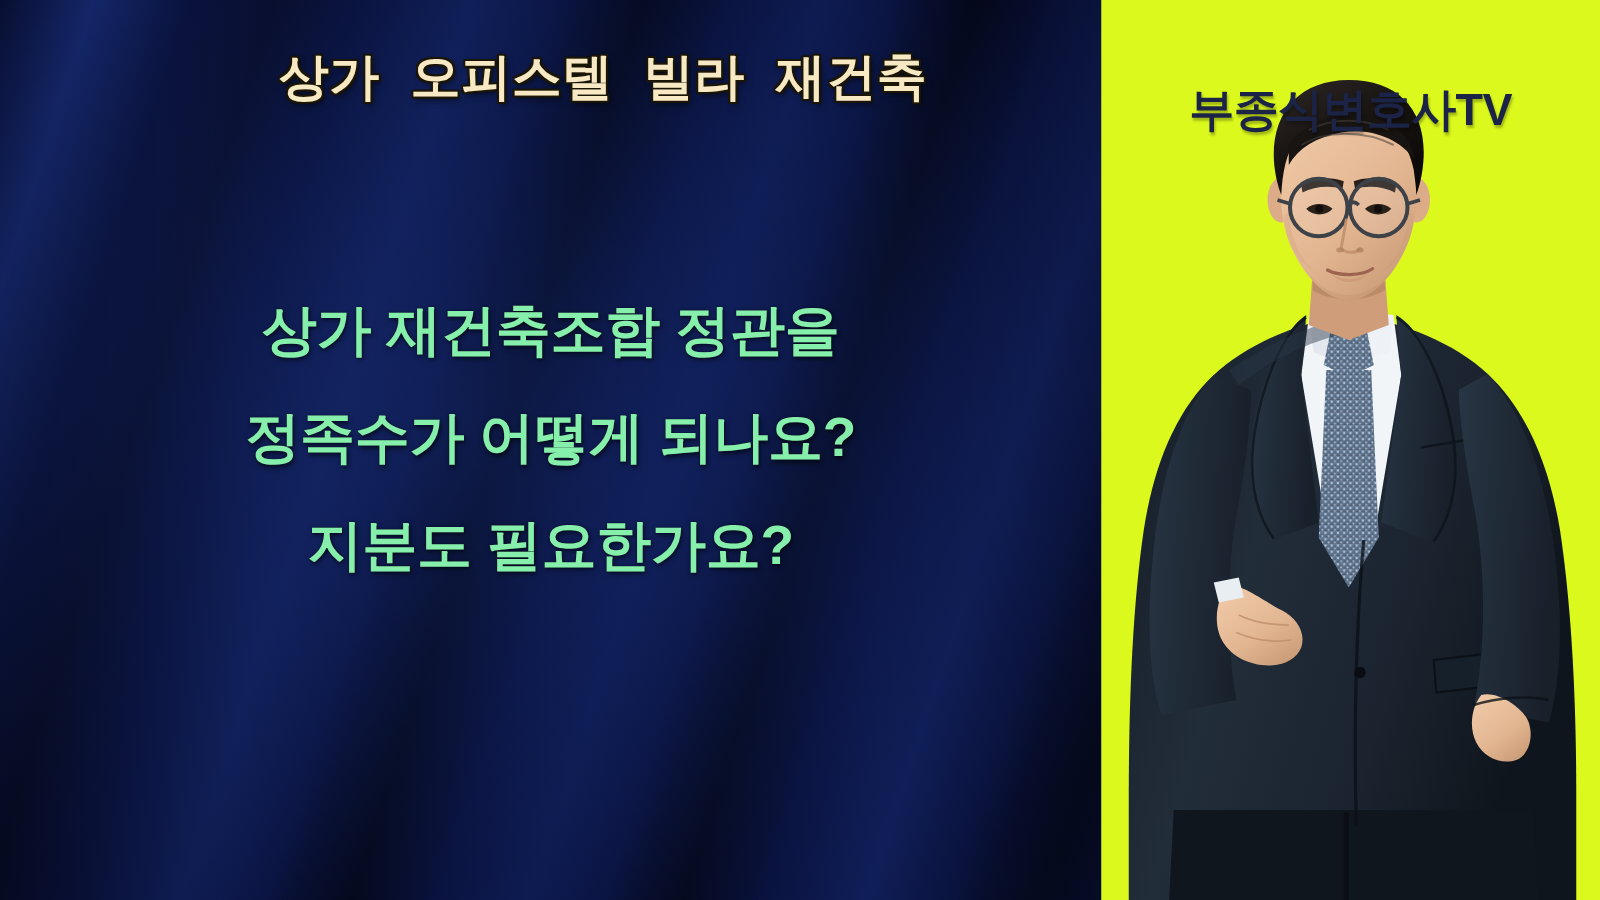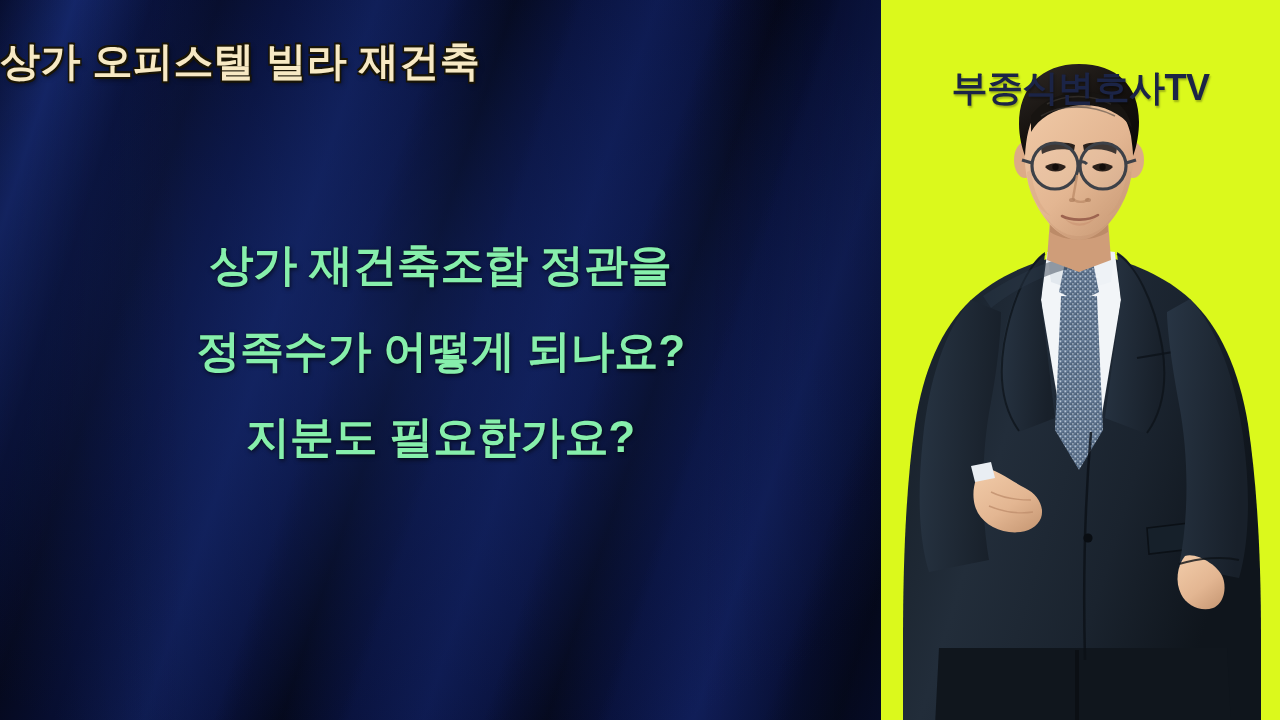--- a/index.html
+++ b/index.html
@@ -42,22 +42,23 @@
     position:absolute; inset:0;
     background:
       linear-gradient(to right, rgba(0,0,0,.20), rgba(0,0,0,0) 22%, rgba(0,0,0,0) 78%, rgba(0,0,0,.18));
     pointer-events:none;
   }
 
   
   #title-wrap {
     position:absolute; left:0; top:34px;
     width:965px;
-    text-align:left;
+    text-align:center;
     z-index:5;
+    font-family:Liberation Mono, monospace;
   }
   #title-text {
     display:inline-block;
     font-size:40px;
     font-weight:bold;
     letter-spacing:0.5px;
     color:#f7e9c4;
     text-shadow:
       -1.6px -1.6px 0 #1a1505, 1.6px -1.6px 0 #1a1505,
       -1.6px  1.6px 0 #1a1505, 1.6px  1.6px 0 #1a1505,

